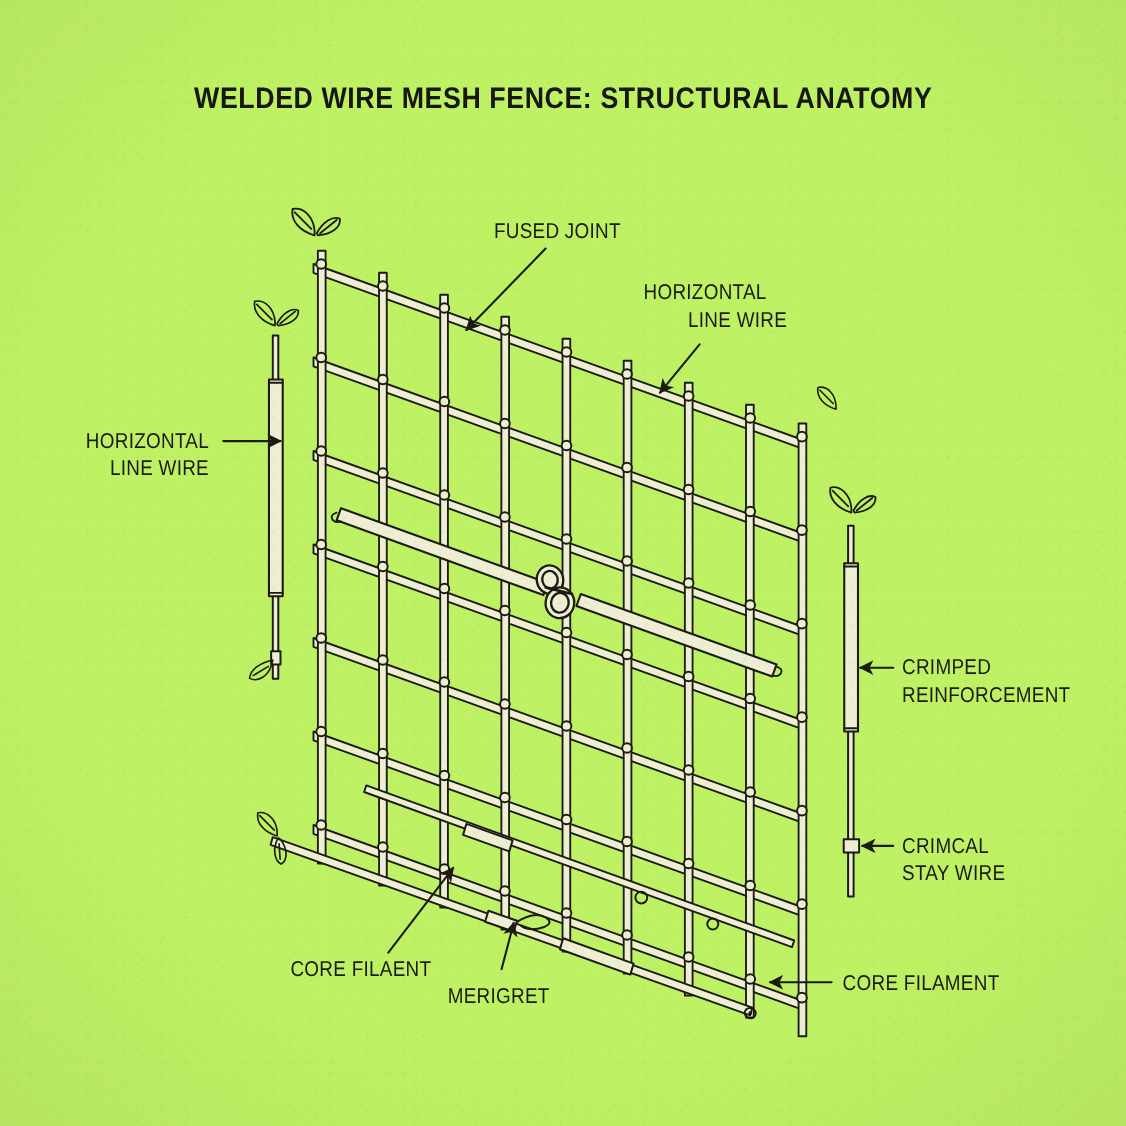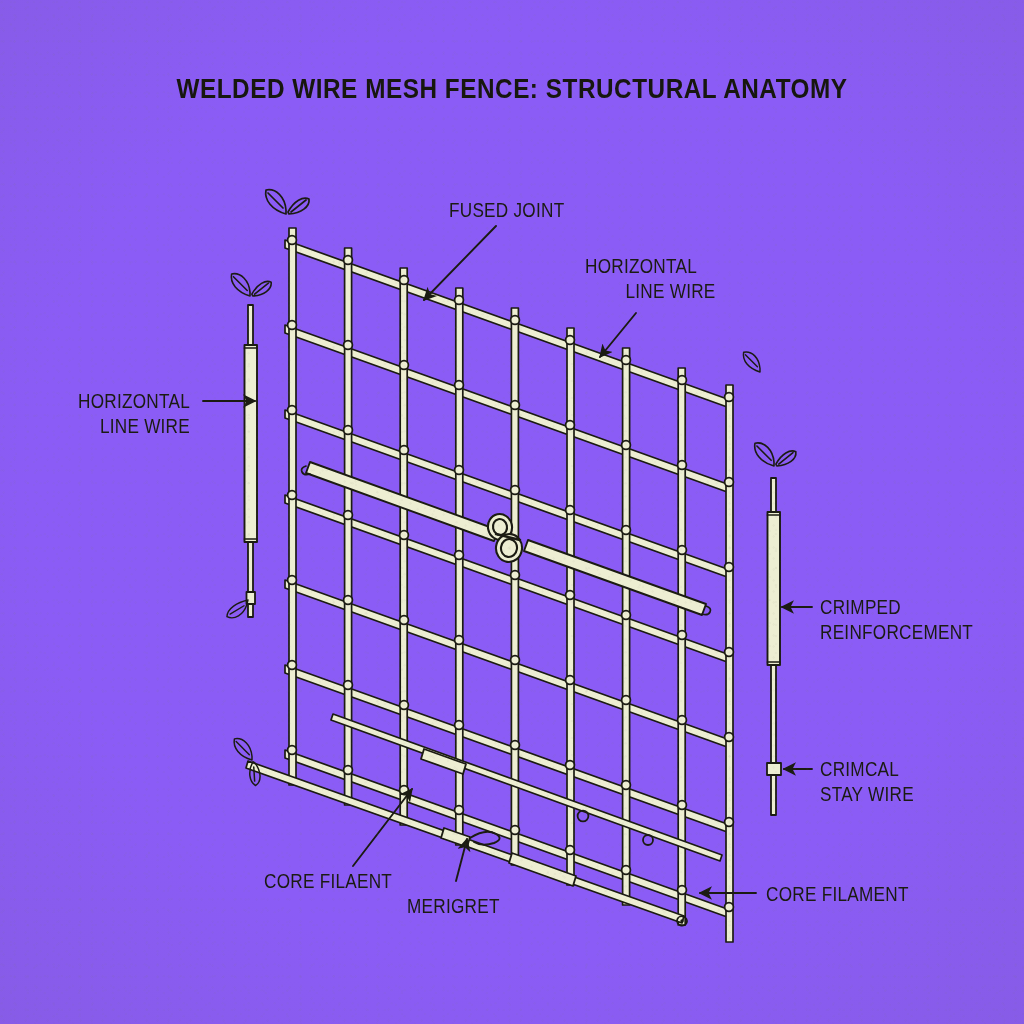--- a/index.html
+++ b/index.html
@@ -6,21 +6,21 @@
   html, body {
     margin: 0;
     padding: 0;
     background: #d9d9bb;
   }
   #page {
     position: relative;
     width: 1024px;
     height: 1024px;
     overflow: hidden;
-    background: #8b5cf6;
+    background: #bef264;
     font-family: "Liberation Sans", sans-serif;
   }
   
   #page::before {
     content: "";
     position: absolute;
     inset: 0;
     pointer-events: none;
     z-index: 3;
     background-image:

